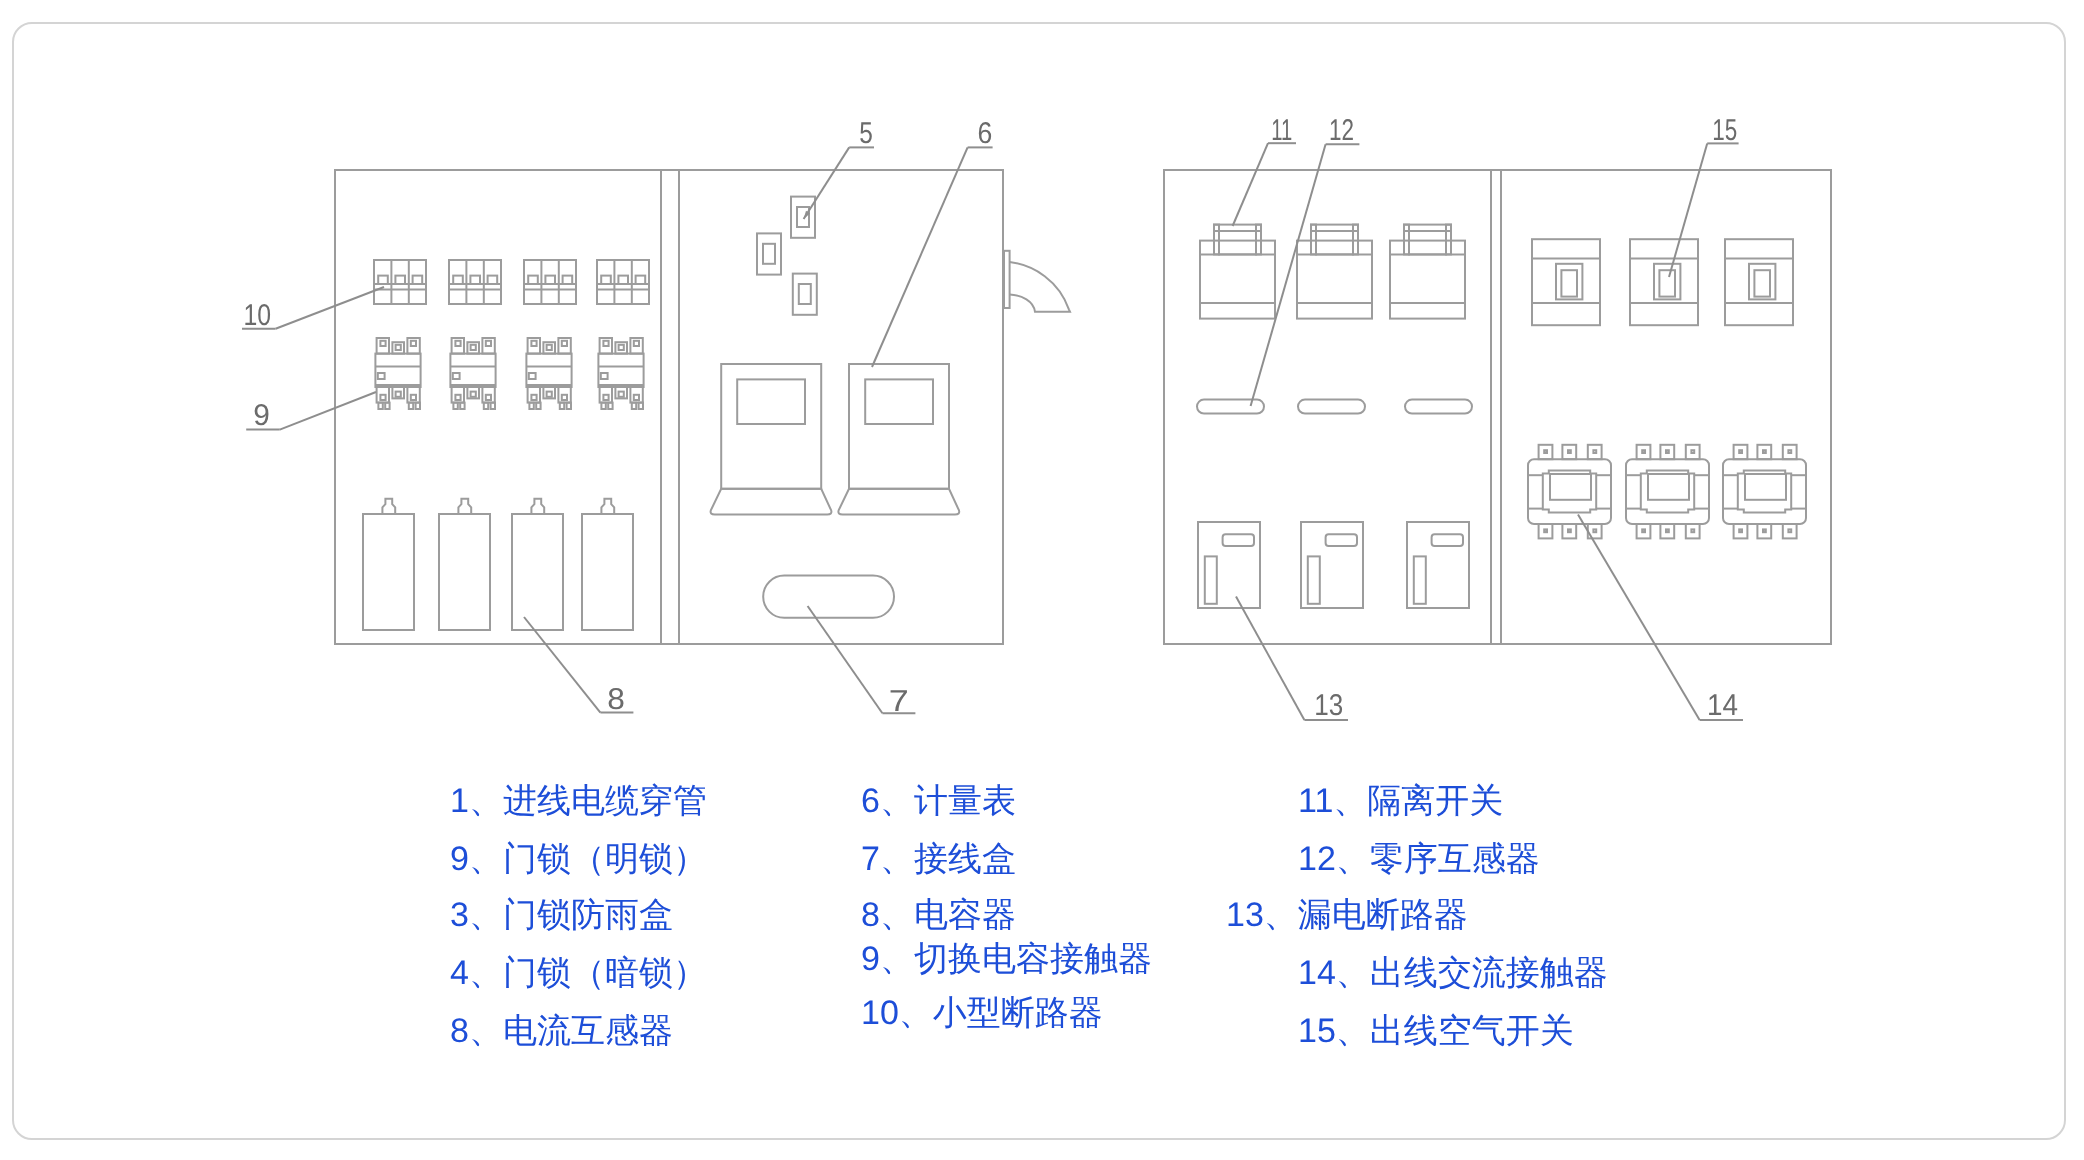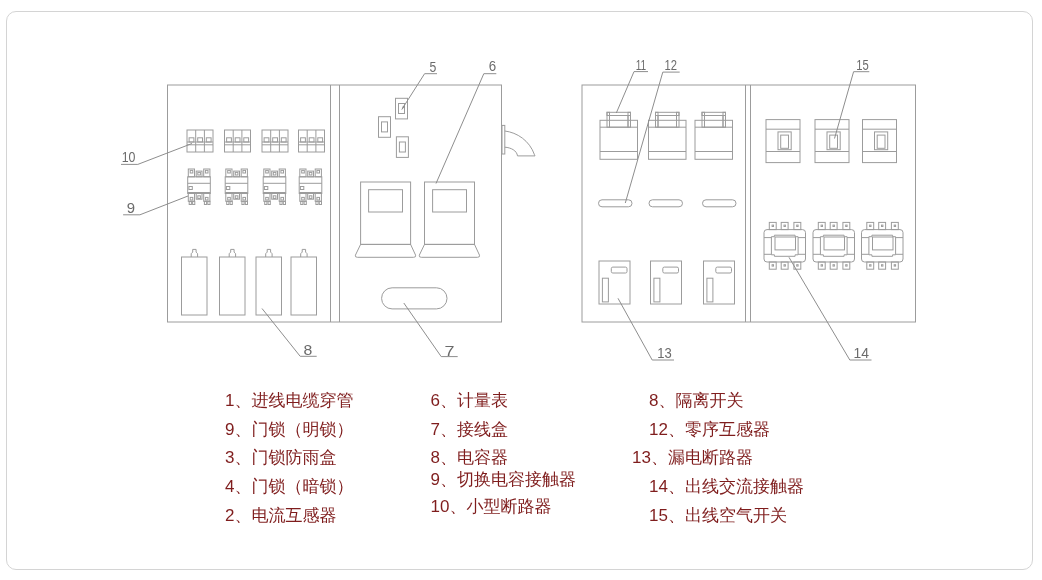--- a/index.html
+++ b/index.html
@@ -1,19 +1,19 @@
 <!DOCTYPE html>
 <html><head>
 <meta charset="utf-8">
 <style>
 html,body{margin:0;padding:0;width:1042px;height:580px;background:#ffffff;overflow:hidden}
 body{font-family:"Liberation Sans",sans-serif;position:relative}
 .card{position:absolute;left:5.5px;top:11px;width:1025px;height:557px;border:1px solid #d4d4d4;border-radius:10px;background:#fff}
 svg.draw{position:absolute;left:0;top:0}
-.lg{position:absolute;font-size:17px;line-height:17px;color:#7f1d1d;white-space:nowrap}
+.lg{position:absolute;font-size:17px;line-height:17px;color:#1d4ed8;white-space:nowrap}
 </style>
 </head>
 <body>
 
 <div class="card"></div>
 <svg class="draw" width="1042" height="580" viewBox="0 0 1042 580" fill="none" stroke="#9c9c9c" stroke-width="1">
 <defs>
 
 <g id="mcb10">
   <rect x="0" y="0" width="26" height="22"></rect>
@@ -258,33 +258,33 @@
 </svg>
 
 <div class="lg" style="left:225px;top:392px">1、进线电缆穿管</div>
 
 <div class="lg" style="left:225px;top:420.5px">9、门锁（明锁）</div>
 
 <div class="lg" style="left:225px;top:449.3px">3、门锁防雨盒</div>
 
 <div class="lg" style="left:225px;top:478.4px">4、门锁（暗锁）</div>
 
-<div class="lg" style="left:225px;top:507.4px">2、电流互感器</div>
+<div class="lg" style="left:225px;top:507.4px">8、电流互感器</div>
 
 <div class="lg" style="left:430.5px;top:392px">6、计量表</div>
 
 <div class="lg" style="left:430.5px;top:420.5px">7、接线盒</div>
 
 <div class="lg" style="left:430.5px;top:449.3px">8、电容器</div>
 
 <div class="lg" style="left:430.5px;top:471px">9、切换电容接触器</div>
 
 <div class="lg" style="left:430.5px;top:498px">10、小型断路器</div>
 
-<div class="lg" style="left:649px;top:392px">8、隔离开关</div>
+<div class="lg" style="left:649px;top:392px">11、隔离开关</div>
 
 <div class="lg" style="left:649px;top:420.5px">12、零序互感器</div>
 
-<div class="lg" style="left:632px;top:449.3px">13、漏电断路器</div>
+<div class="lg" style="left:613px;top:449.3px">13、漏电断路器</div>
 
 <div class="lg" style="left:649px;top:478.4px">14、出线交流接触器</div>
 
 <div class="lg" style="left:649px;top:507.4px">15、出线空气开关</div>
 
 </body></html>

